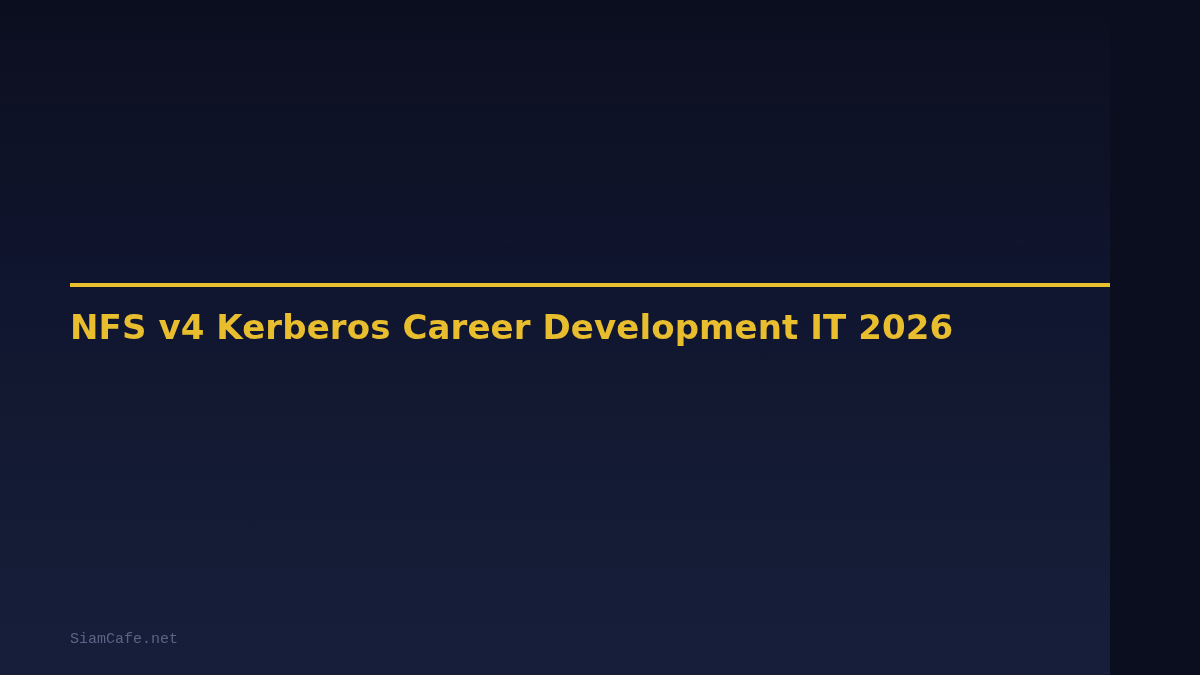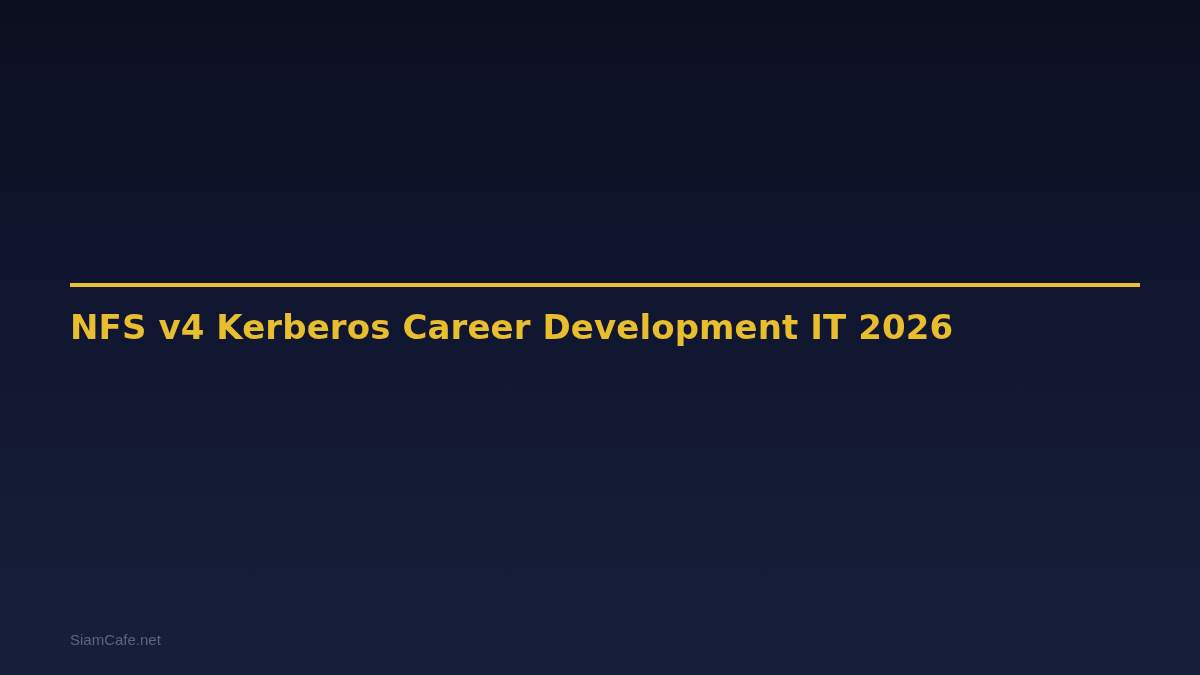--- a/index.html
+++ b/index.html
@@ -11,21 +11,21 @@
     width: 1200px;
     height: 675px;
     overflow: hidden;
     font-family: "DejaVu Sans", sans-serif;
     background: #0b0e1e;
   }
 
   
   .slide {
     position: relative;
-    width: 1200px;
+    width: 1110px;
     height: 675px;
     box-sizing: border-box;
     background: linear-gradient(
       180deg,
       #0b0e1e   0%,
       #0c1022   8%,
       #0e1226  22%,
       #101530  42%,
       #121830  56%,
       #141b34  72%,
@@ -85,21 +85,21 @@
     top: 630px;
     z-index: 2;
   }
 
   .footer-text {
     margin: 0;
     font-size: 15px;
     line-height: 1.3;
     font-weight: normal;
     color: #5a6485;
-    font-family: Liberation Sans, sans-serif;
+    font-family: Liberation Mono, monospace;
     white-space: nowrap;
   }
 </style>
 </head>
 <body>
 
 <div class="slide">
 
   <div class="title-block">
     <div class="accent-bar"></div>

